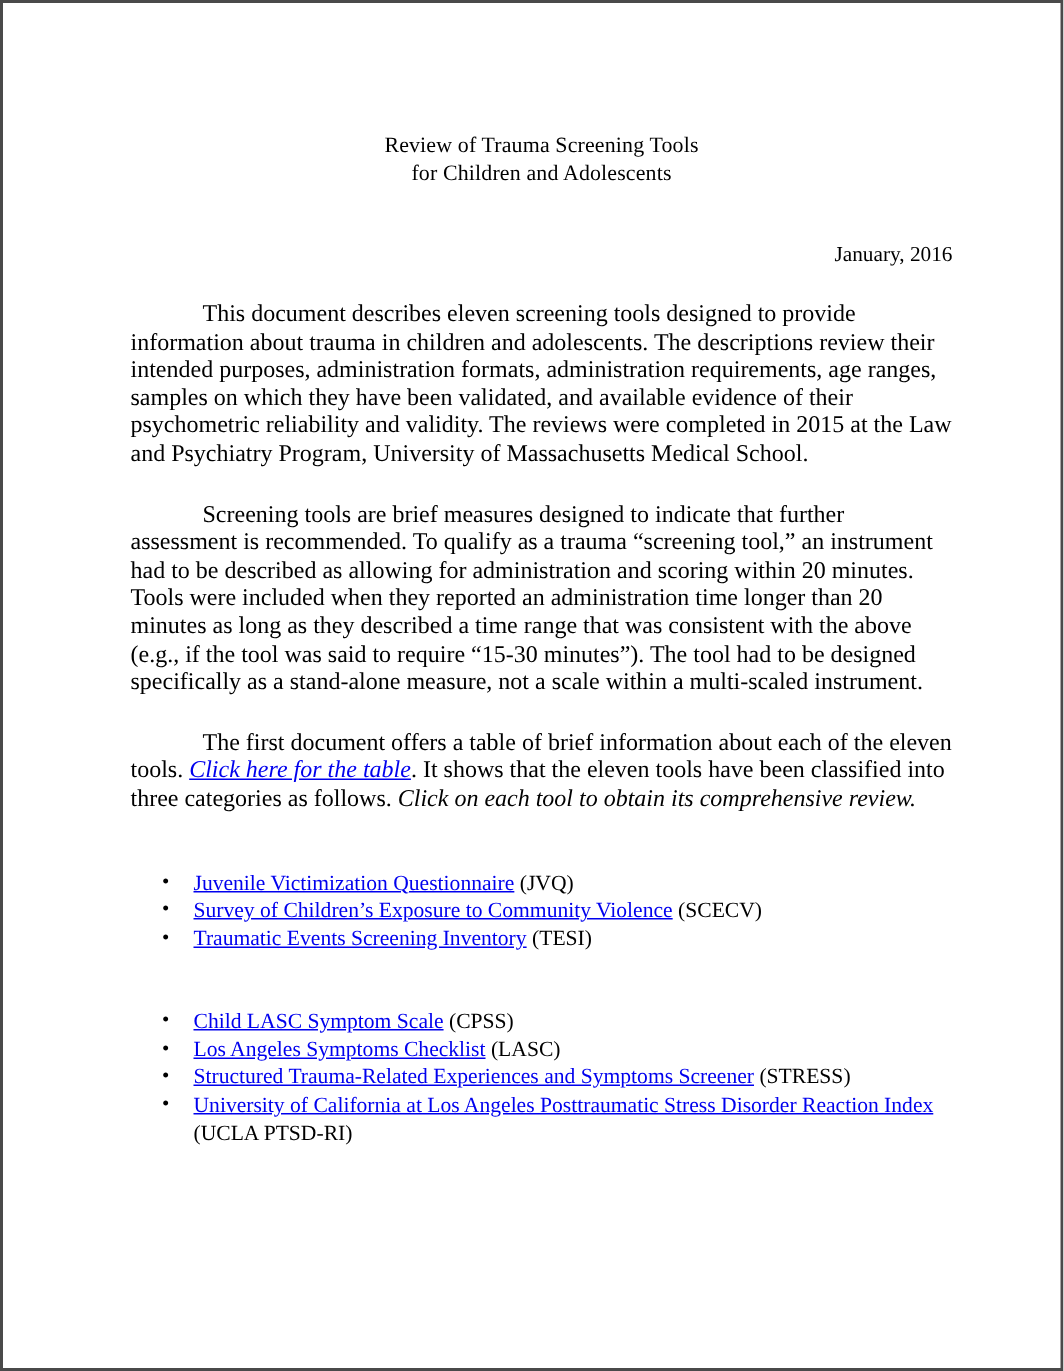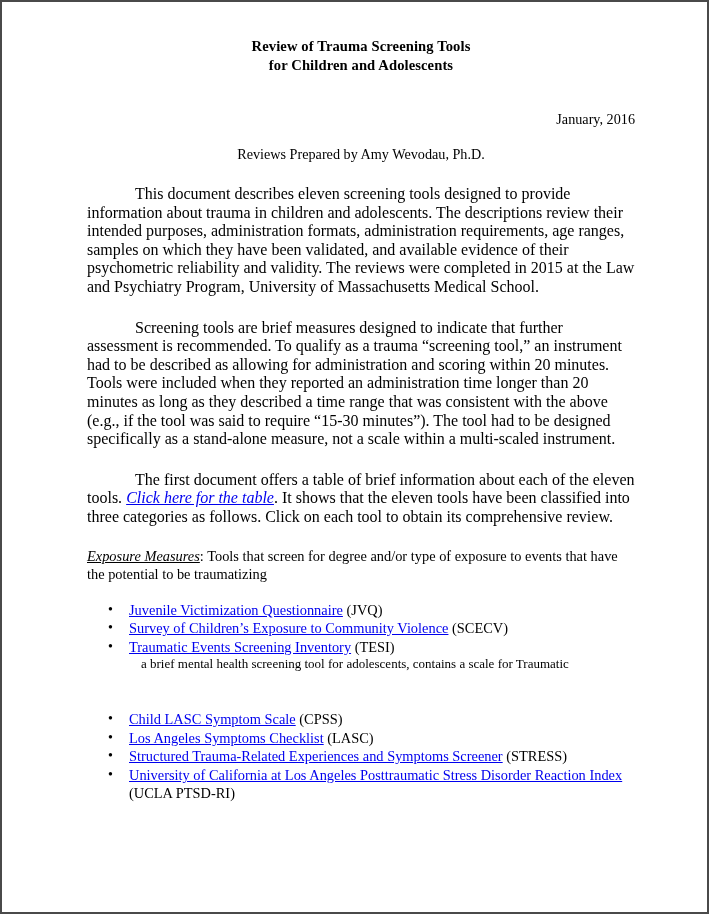--- a/index.html
+++ b/index.html
@@ -22,24 +22,24 @@
   .content {
     position: absolute;
     left: 85px;
     top: 0;
     width: 548px;
   }
 
   
   .title-block {
     text-align: center;
-    font-weight: bold;
+    font-weight: normal;
     font-size: 14.6px;
     line-height: 18.5px;
-    padding-top: 35px;
+    padding-top: 86px;
     letter-spacing: 0.1px;
   }
   .title-line { display: block; }
 
   .date-line {
     text-align: right;
     font-size: 14.2px;
     padding-top: 37px;
   }
   .author-line {
@@ -55,21 +55,21 @@
     text-align: left;
     margin: 0;
     text-indent: 48px;
     hyphens: none;
   }
   .gap-para { height: 22px; }
   .gap-small { height: 17px; }
   .gap-sec { height: 20px; }
 
   
-  .ital { }
+  .ital { font-style: italic; }
   .lnk {
     text-decoration: underline;
     text-underline-offset: 1px;
   }
   .lnk-ital {
     font-style: italic;
     text-decoration: underline;
     text-underline-offset: 1px;
   }
 
@@ -134,48 +134,45 @@
 <div class="page">
   <div class="content">
 
     <div class="title-block">
       <span class="title-line">Review of Trauma Screening Tools</span>
       <span class="title-line">for Children and Adolescents</span>
     </div>
 
     <div class="date-line">January, 2016</div>
 
-    <div class="author-line">Reviews Prepared by Amy Wevodau, Ph.D.</div>
 
     <div class="gap-para"></div>
 
     <p class="body">This document describes eleven screening tools designed to provide information about trauma in children and adolescents.   The descriptions review their intended purposes, administration formats, administration requirements, age ranges, samples on which they have been validated, and available evidence of their psychometric reliability and validity.  The reviews were completed in 2015 at the Law and Psychiatry Program, University of Massachusetts Medical School.</p>
 
     <div class="gap-para"></div>
 
     <p class="body">Screening tools are brief measures designed to indicate that further assessment is recommended.  To qualify as a trauma “screening tool,” an instrument had to be described as allowing for administration and scoring within 20 minutes.  Tools were included when they reported an administration time longer than 20 minutes as long as they described a time range that was consistent with the above (e.g., if the tool was said to require “15-30 minutes”).  The tool had to be designed specifically as a stand-alone measure, not a scale within a multi-scaled instrument.</p>
 
     <div class="gap-para"></div>
 
     <p class="body"><span>The first document offers a table of brief information about each of the eleven tools.  </span><a class="lnk-ital" href="#">Click here for the table</a><span>.  It shows that the eleven tools have been classified into three categories as follows.  </span><span class="ital">Click on each tool to obtain its comprehensive review.</span></p>
 
     <div class="gap-sec"></div>
 
-    <p class="section-head"><span class="head-label">Exposure Measures</span><span>:  Tools that screen for degree and/or type of exposure to events that have the potential to be traumatizing</span></p>
 
     <div class="gap-small"></div>
 
     <ul class="tool-list">
       <li><span class="bullet">•</span><a class="lnk" href="#">Juvenile Victimization Questionnaire</a><span> (JVQ)</span></li>
       <li><span class="bullet">•</span><a class="lnk" href="#">Survey of Children’s Exposure to Community Violence</a><span> (SCECV)</span></li>
       <li><span class="bullet">•</span><a class="lnk" href="#">Traumatic Events Screening Inventory</a><span> (TESI)</span></li>
     </ul>
 
     <p class="maysi-note">
-        <span class="nl"><span>a brief mental health screening tool for adolescents, contains a scale for </span><span class="ital">Traumatic</span></span>
       </p>
 
     <div class="gap-sec"></div>
 
 
     <div class="gap-small"></div>
 
     <ul class="tool-list">
       <li><span class="bullet">•</span><a class="lnk" href="#">Child LASC Symptom Scale</a><span> (CPSS)</span></li>
       <li><span class="bullet">•</span><a class="lnk" href="#">Los Angeles Symptoms Checklist</a><span> (LASC)</span></li>

